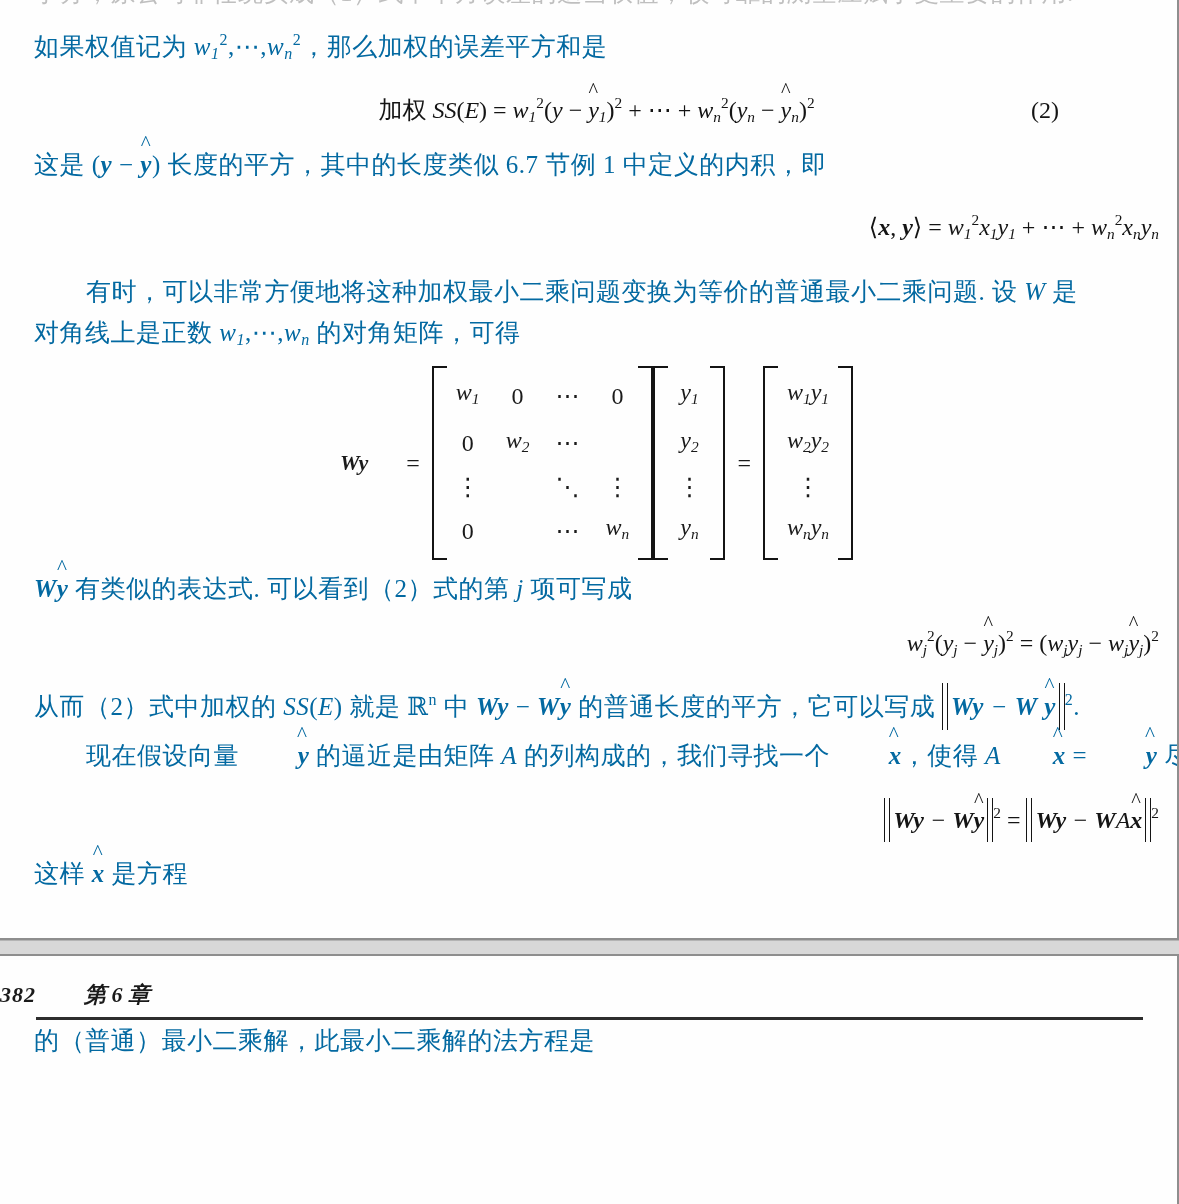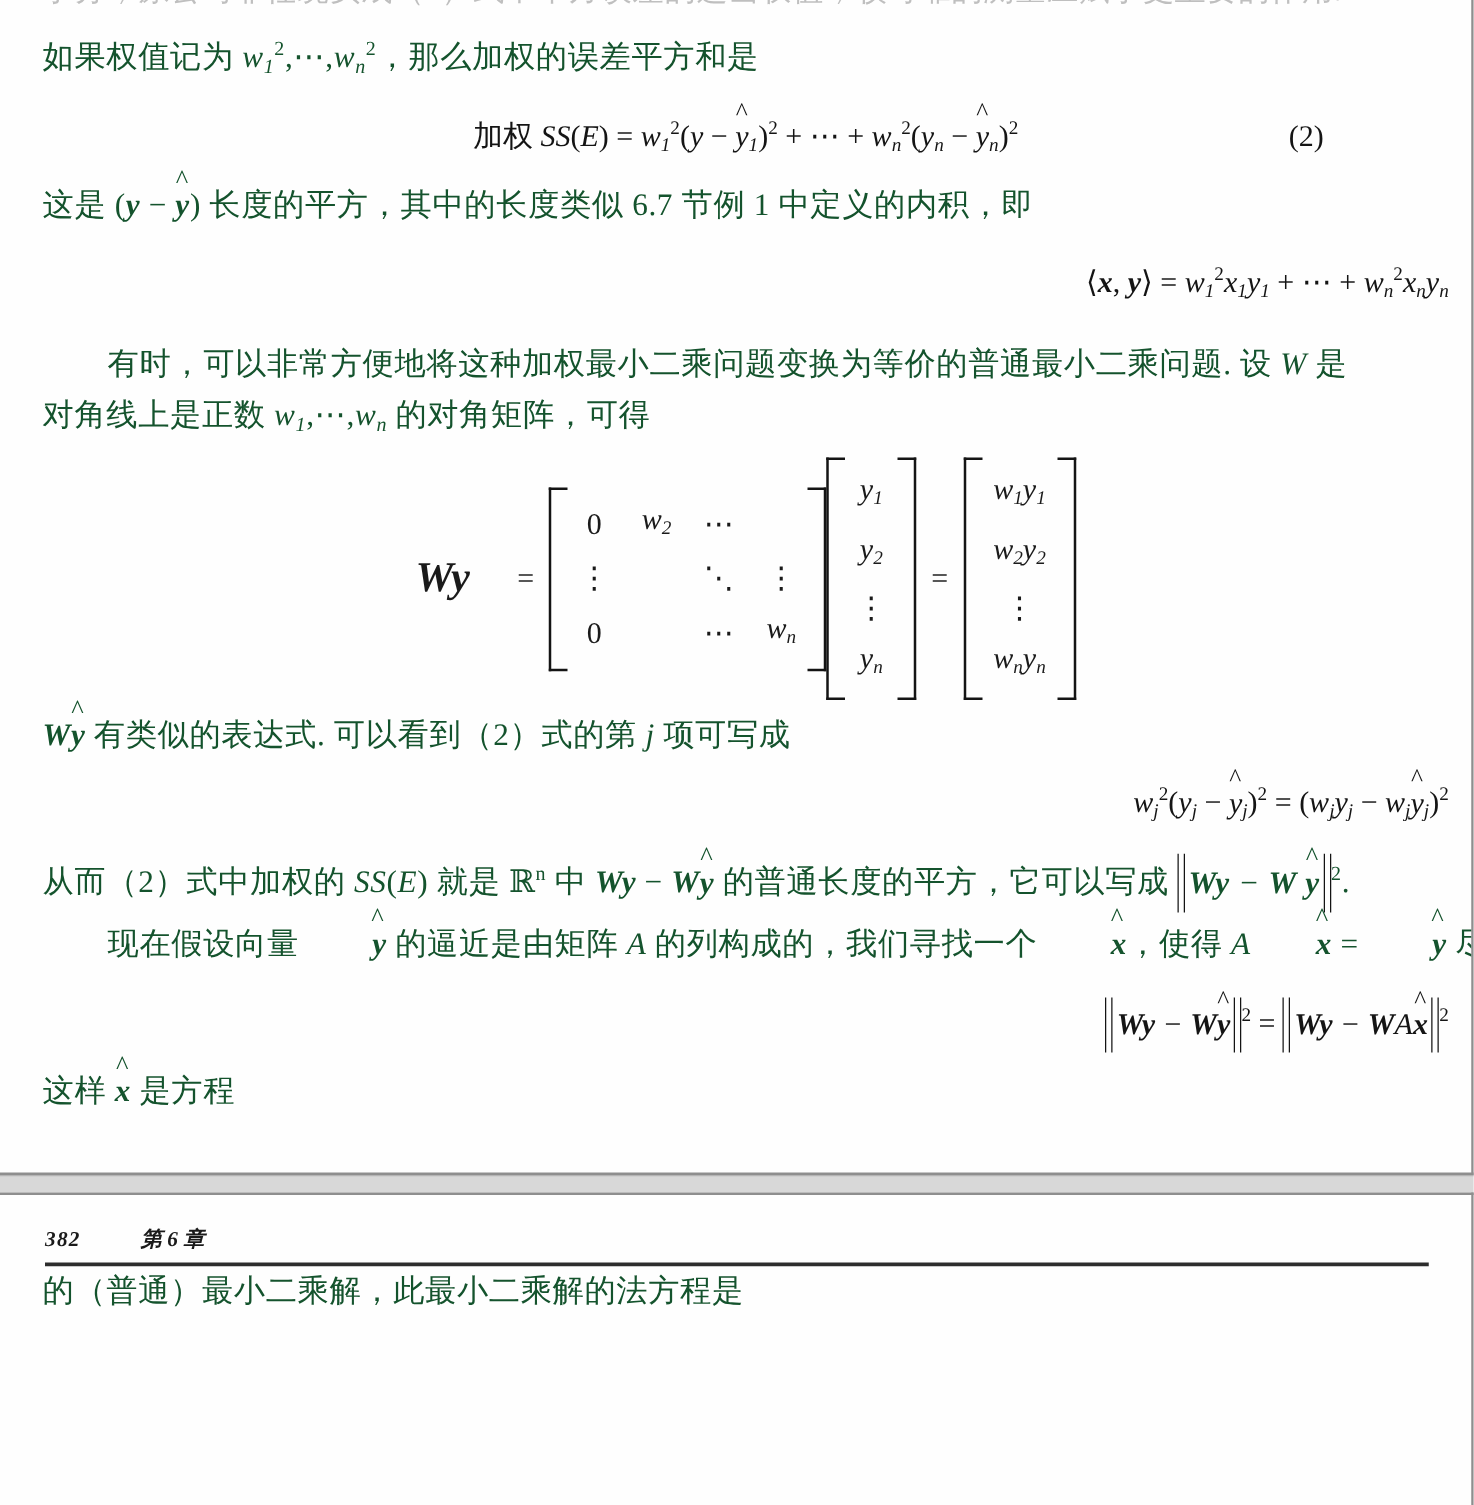--- a/index.html
+++ b/index.html
@@ -52,21 +52,21 @@
     position: relative;
     padding: 0 18px 0 34px;
   }
 
   
   .para {
     font-size: 25px;
     line-height: 41px;
     letter-spacing: 0.5px;
     white-space: nowrap;
-    color: #14532d;
+    color: #0369a1;
   }
   .para.indent { text-indent: 52px; }
   .para.clipped {
     color: #8d8d8d;
     opacity: .55;
   }
 
   .eq {
     font-size: 24px;
     line-height: 38px;
@@ -125,21 +125,21 @@
   .nrm::after  { right: 0; }
 
   
   .matrix-line {
     display: flex;
     align-items: center;
     justify-content: center;
     margin-top: 6px;
     font-size: 24px;
   }
-  .mlabel { font-style: italic; font-weight: bold; margin-right: 26px; font-size: 34px; }
+  .mlabel { font-style: italic; font-weight: bold; margin-right: 26px; font-size: 22px; }
   .meq { margin: 0 12px; font-style: normal; }
 
   .bracket {
     display: flex;
     align-items: stretch;
     position: relative;
     padding: 6px 11px;
   }
   .bracket::before, .bracket::after {
     content: "";
@@ -160,22 +160,21 @@
     font-style: italic;
     white-space: nowrap;
     line-height: 30px;
   }
   .bracket td.plain { font-style: normal; }
 
   
   .pg-head {
     display: flex;
     align-items: baseline;
-    font-size: 17px;
-    padding-left: 36px;
+    font-size: 22px;
     padding-top: 24px;
   }
   .pg-num {
     font-style: italic;
     font-weight: bold;
     letter-spacing: 1px;
   }
   .pg-chap {
     margin-left: 48px;
     font-weight: bold;
@@ -221,20 +220,26 @@
       对角线上是正数 <i class="v">w</i><sub class="s">1</sub>,⋯,<i class="v">w</i><sub class="s">n</sub> 的对角矩阵，可得
     </div>
 
     <div class="matrix-line">
       <span class="mlabel">W<span class="bi">y</span></span>
       <span class="meq">=</span>
 
       <span class="bracket">
         <table>
           <tbody>
+              <tr>
+            <td>w<sub class="s">1</sub></td>
+            <td class="plain">0</td>
+            <td class="plain">⋯</td>
+            <td class="plain">0</td>
+          </tr>
           <tr>
             <td class="plain">0</td>
             <td>w<sub class="s">2</sub></td>
             <td class="plain">⋯</td>
             <td class="plain"></td>
           </tr>
           <tr>
             <td class="plain">⋮</td>
             <td class="plain"></td>
             <td class="plain">⋱</td>

